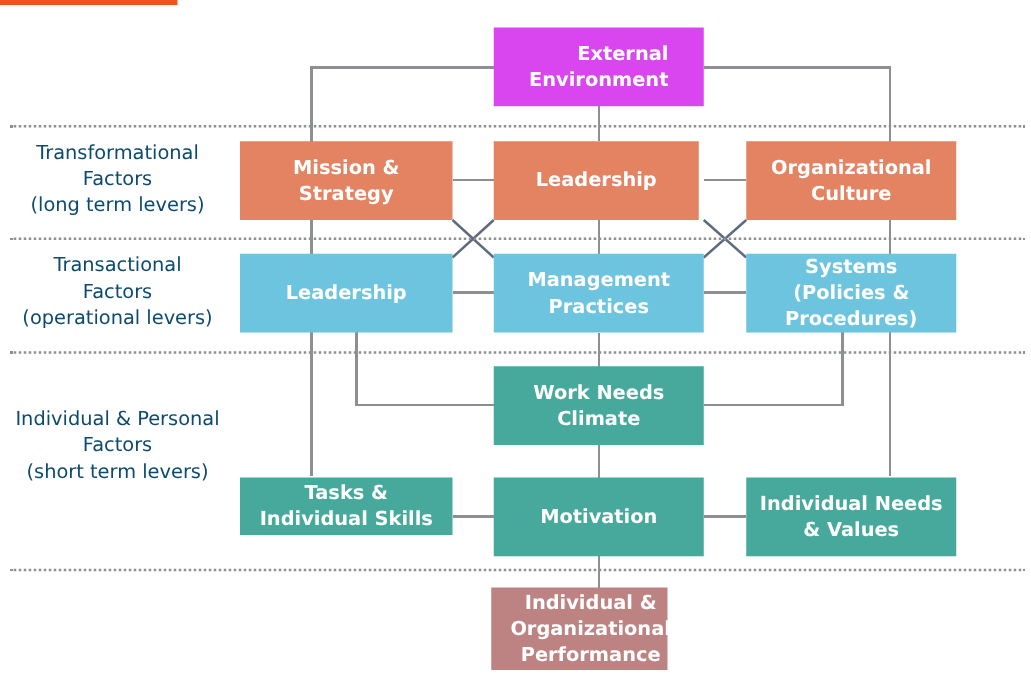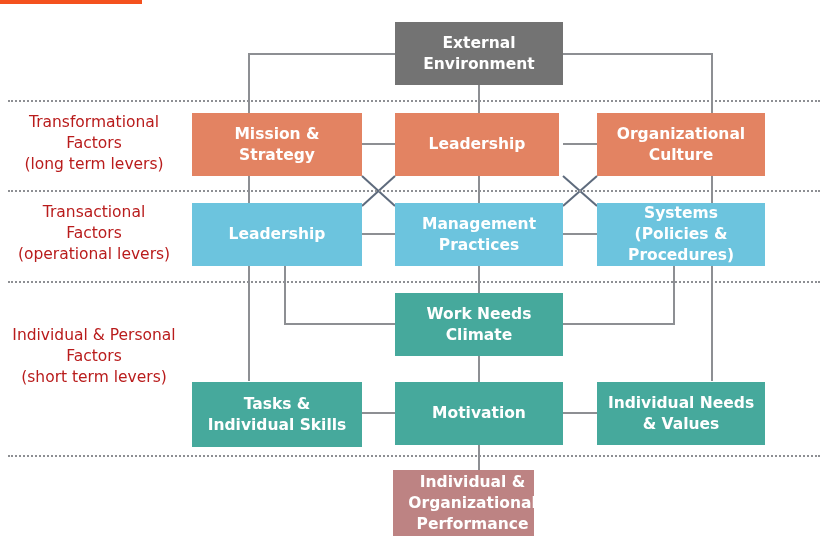--- a/index.html
+++ b/index.html
@@ -38,21 +38,21 @@
     left: 8px;
     width: 812px;
     height: 0;
     border-top: 2px dotted #8d8f93;
   }
 
   
   .band-label {
     position: absolute;
     text-align: center;
-    color: #b91c1c;
+    color: #0c4a6e;
     font-size: 15.5px;
     line-height: 21px;
     white-space: pre-line;
     left: 0;
     width: 188px;
   }
 
   
   .node {
     position: absolute;
@@ -62,21 +62,21 @@
     text-align: center;
     color: #ffffff;
     font-size: 15.5px;
     font-weight: bold;
     line-height: 21px;
     white-space: pre-line;
     box-sizing: border-box;
     padding: 2px 6px;
     z-index: 3;
   }
-  .node.external { background: #737373; }
+  .node.external { background: #d946ef; text-align: right; }
   .node.transformational { background: #E38362; }
   .node.transactional { background: #6CC4DE; }
   .node.individual { background: #46A99C; }
   .node.performance { background: #BD8383; }
 </style>
 </head>
 <body>
 
 <div id="stage">
 
@@ -153,21 +153,21 @@
   <div class="node transactional" style="left:395px; top:203px; width:168px; height:63px;">Management
 Practices</div>
 
   <div class="node transactional" style="left:597px; top:203px; width:168px; height:63px;">Systems
 (Policies &amp;
 Procedures)</div>
 
   <div class="node individual" style="left:395px; top:293px; width:168px; height:63px;">Work Needs
 Climate</div>
 
-  <div class="node individual" style="left:192px; top:382px; width:170px; height:65px;">Tasks &amp;
+  <div class="node individual" style="left:192px; top:382px; width:170px; height:46px;">Tasks &amp;
 Individual Skills</div>
 
   <div class="node individual" style="left:395px; top:382px; width:168px; height:63px;">Motivation</div>
 
   <div class="node individual" style="left:597px; top:382px; width:168px; height:63px;">Individual Needs
 &amp; Values</div>
 
   <div class="node performance" style="left:393px; top:470px; width:141px; height:66px;padding-left:24px;">Individual &amp;
 Organizational
 Performance</div>

